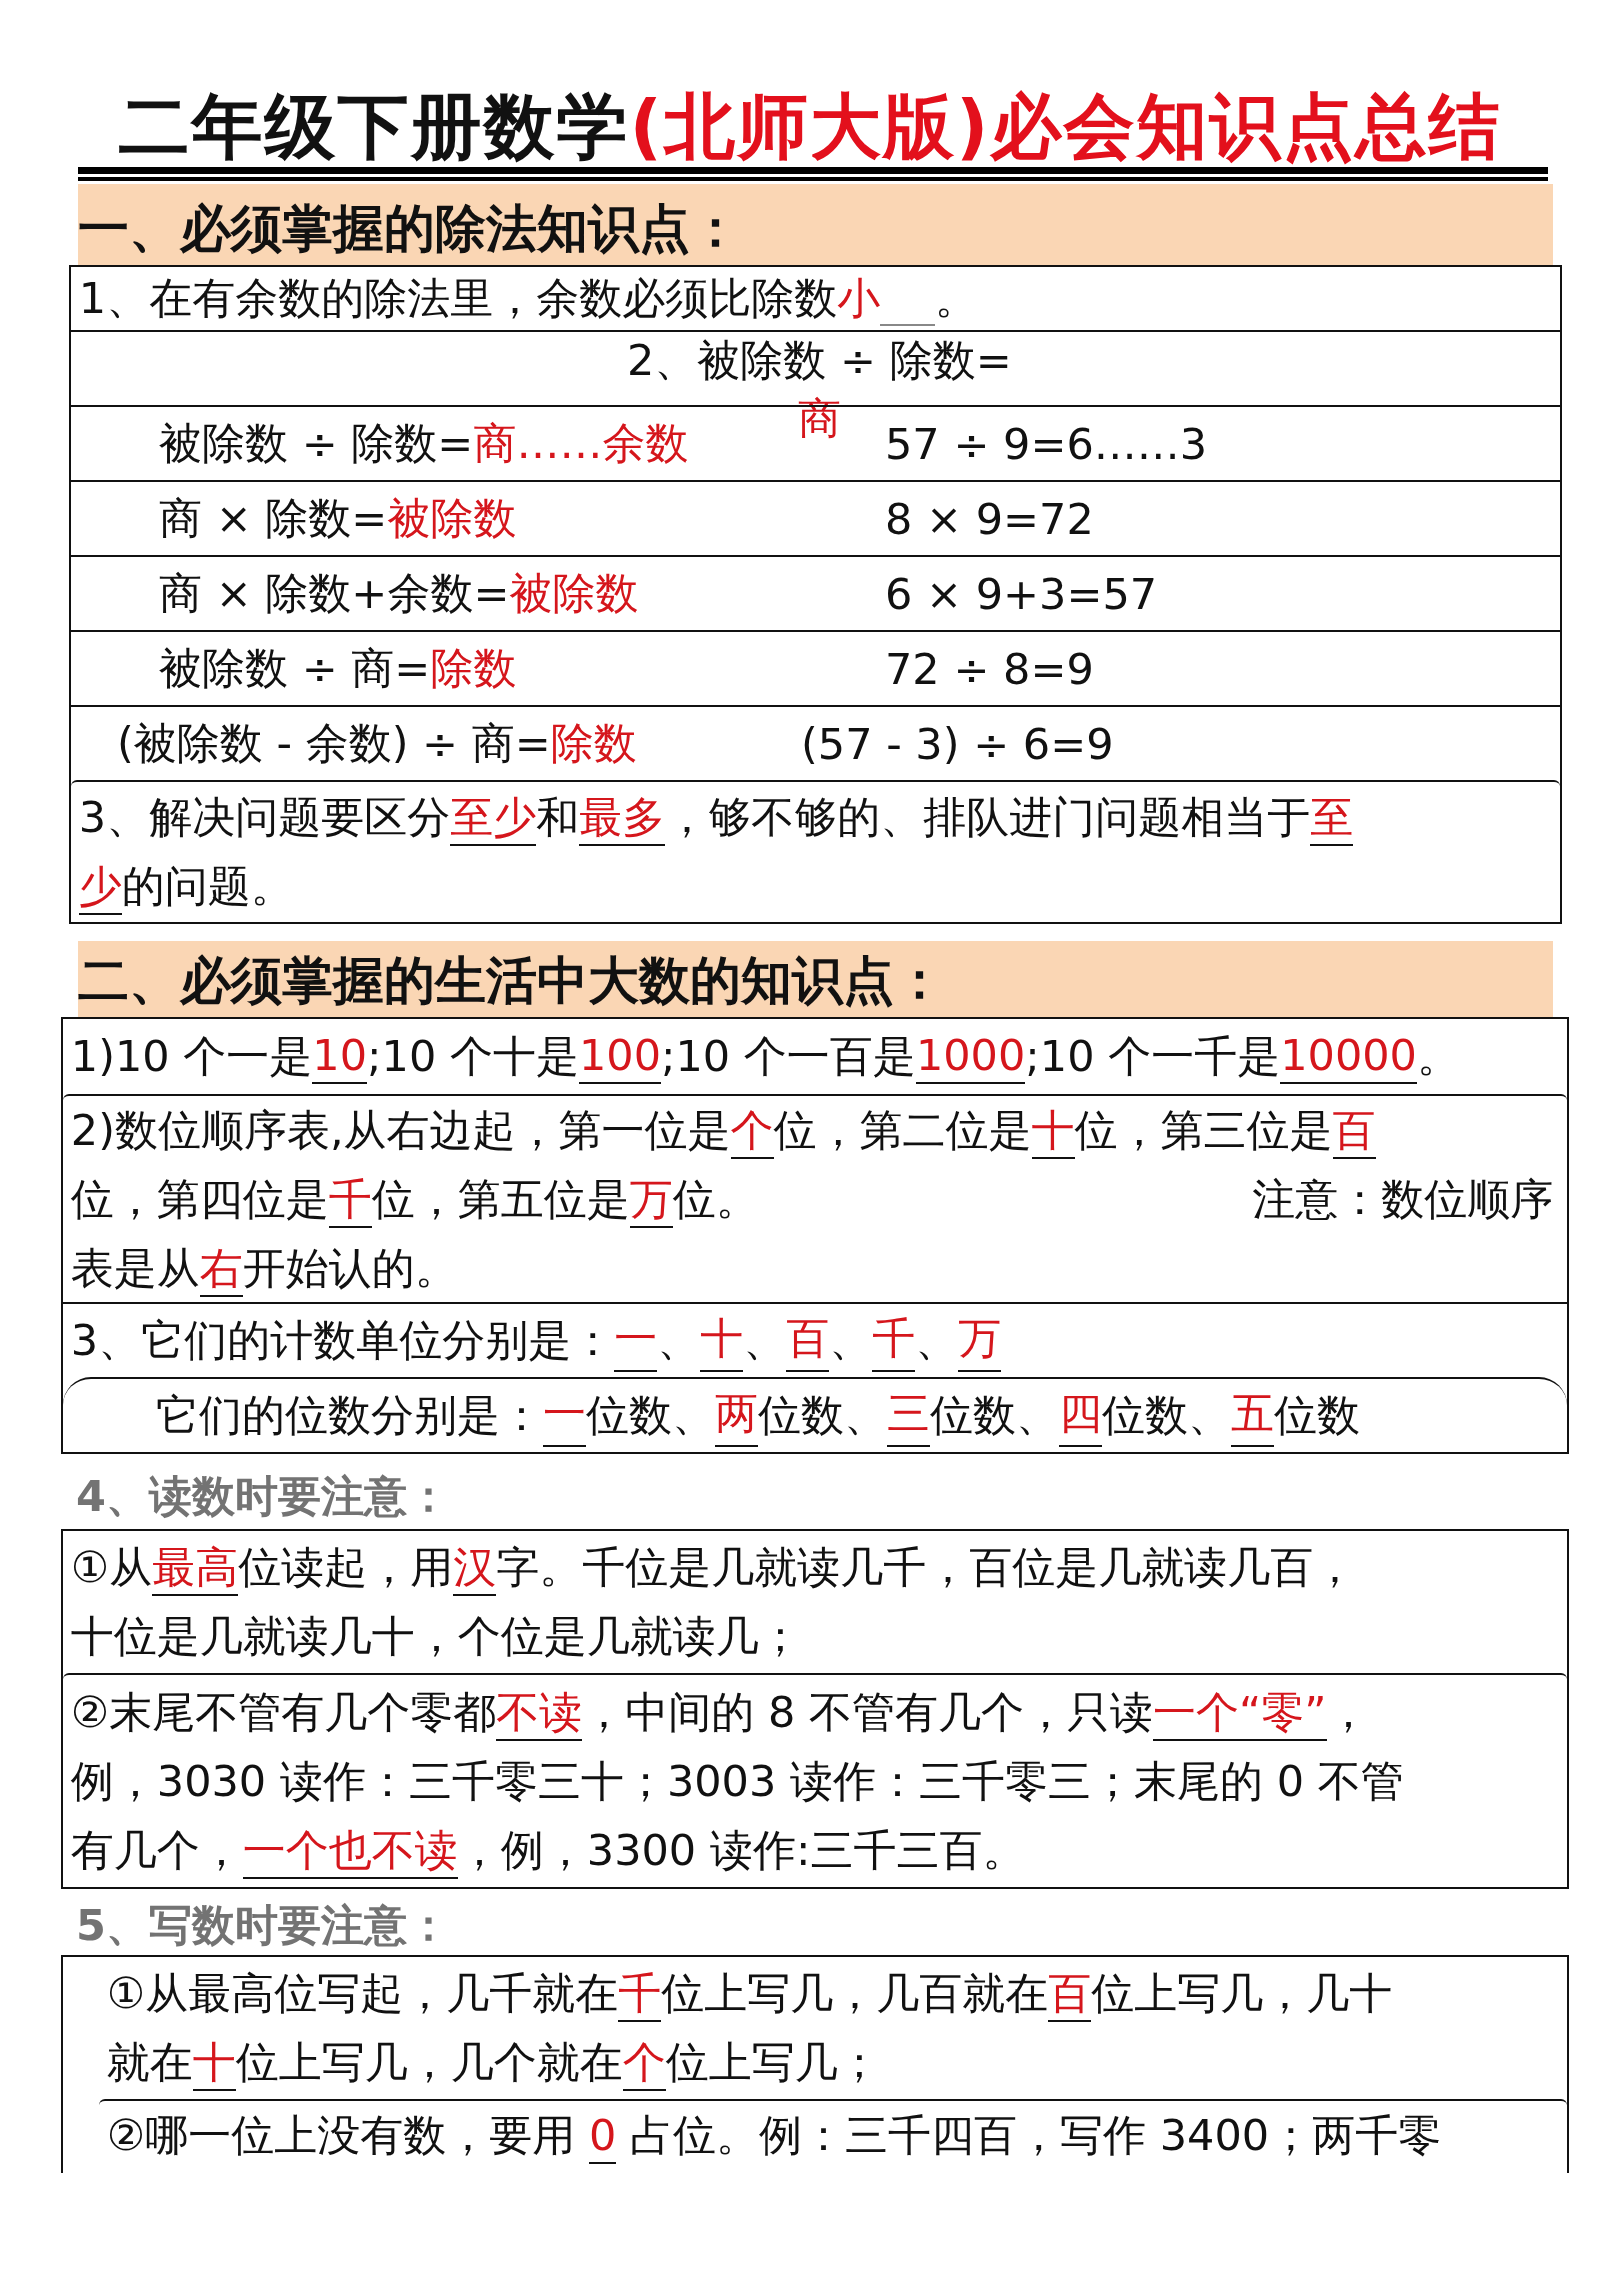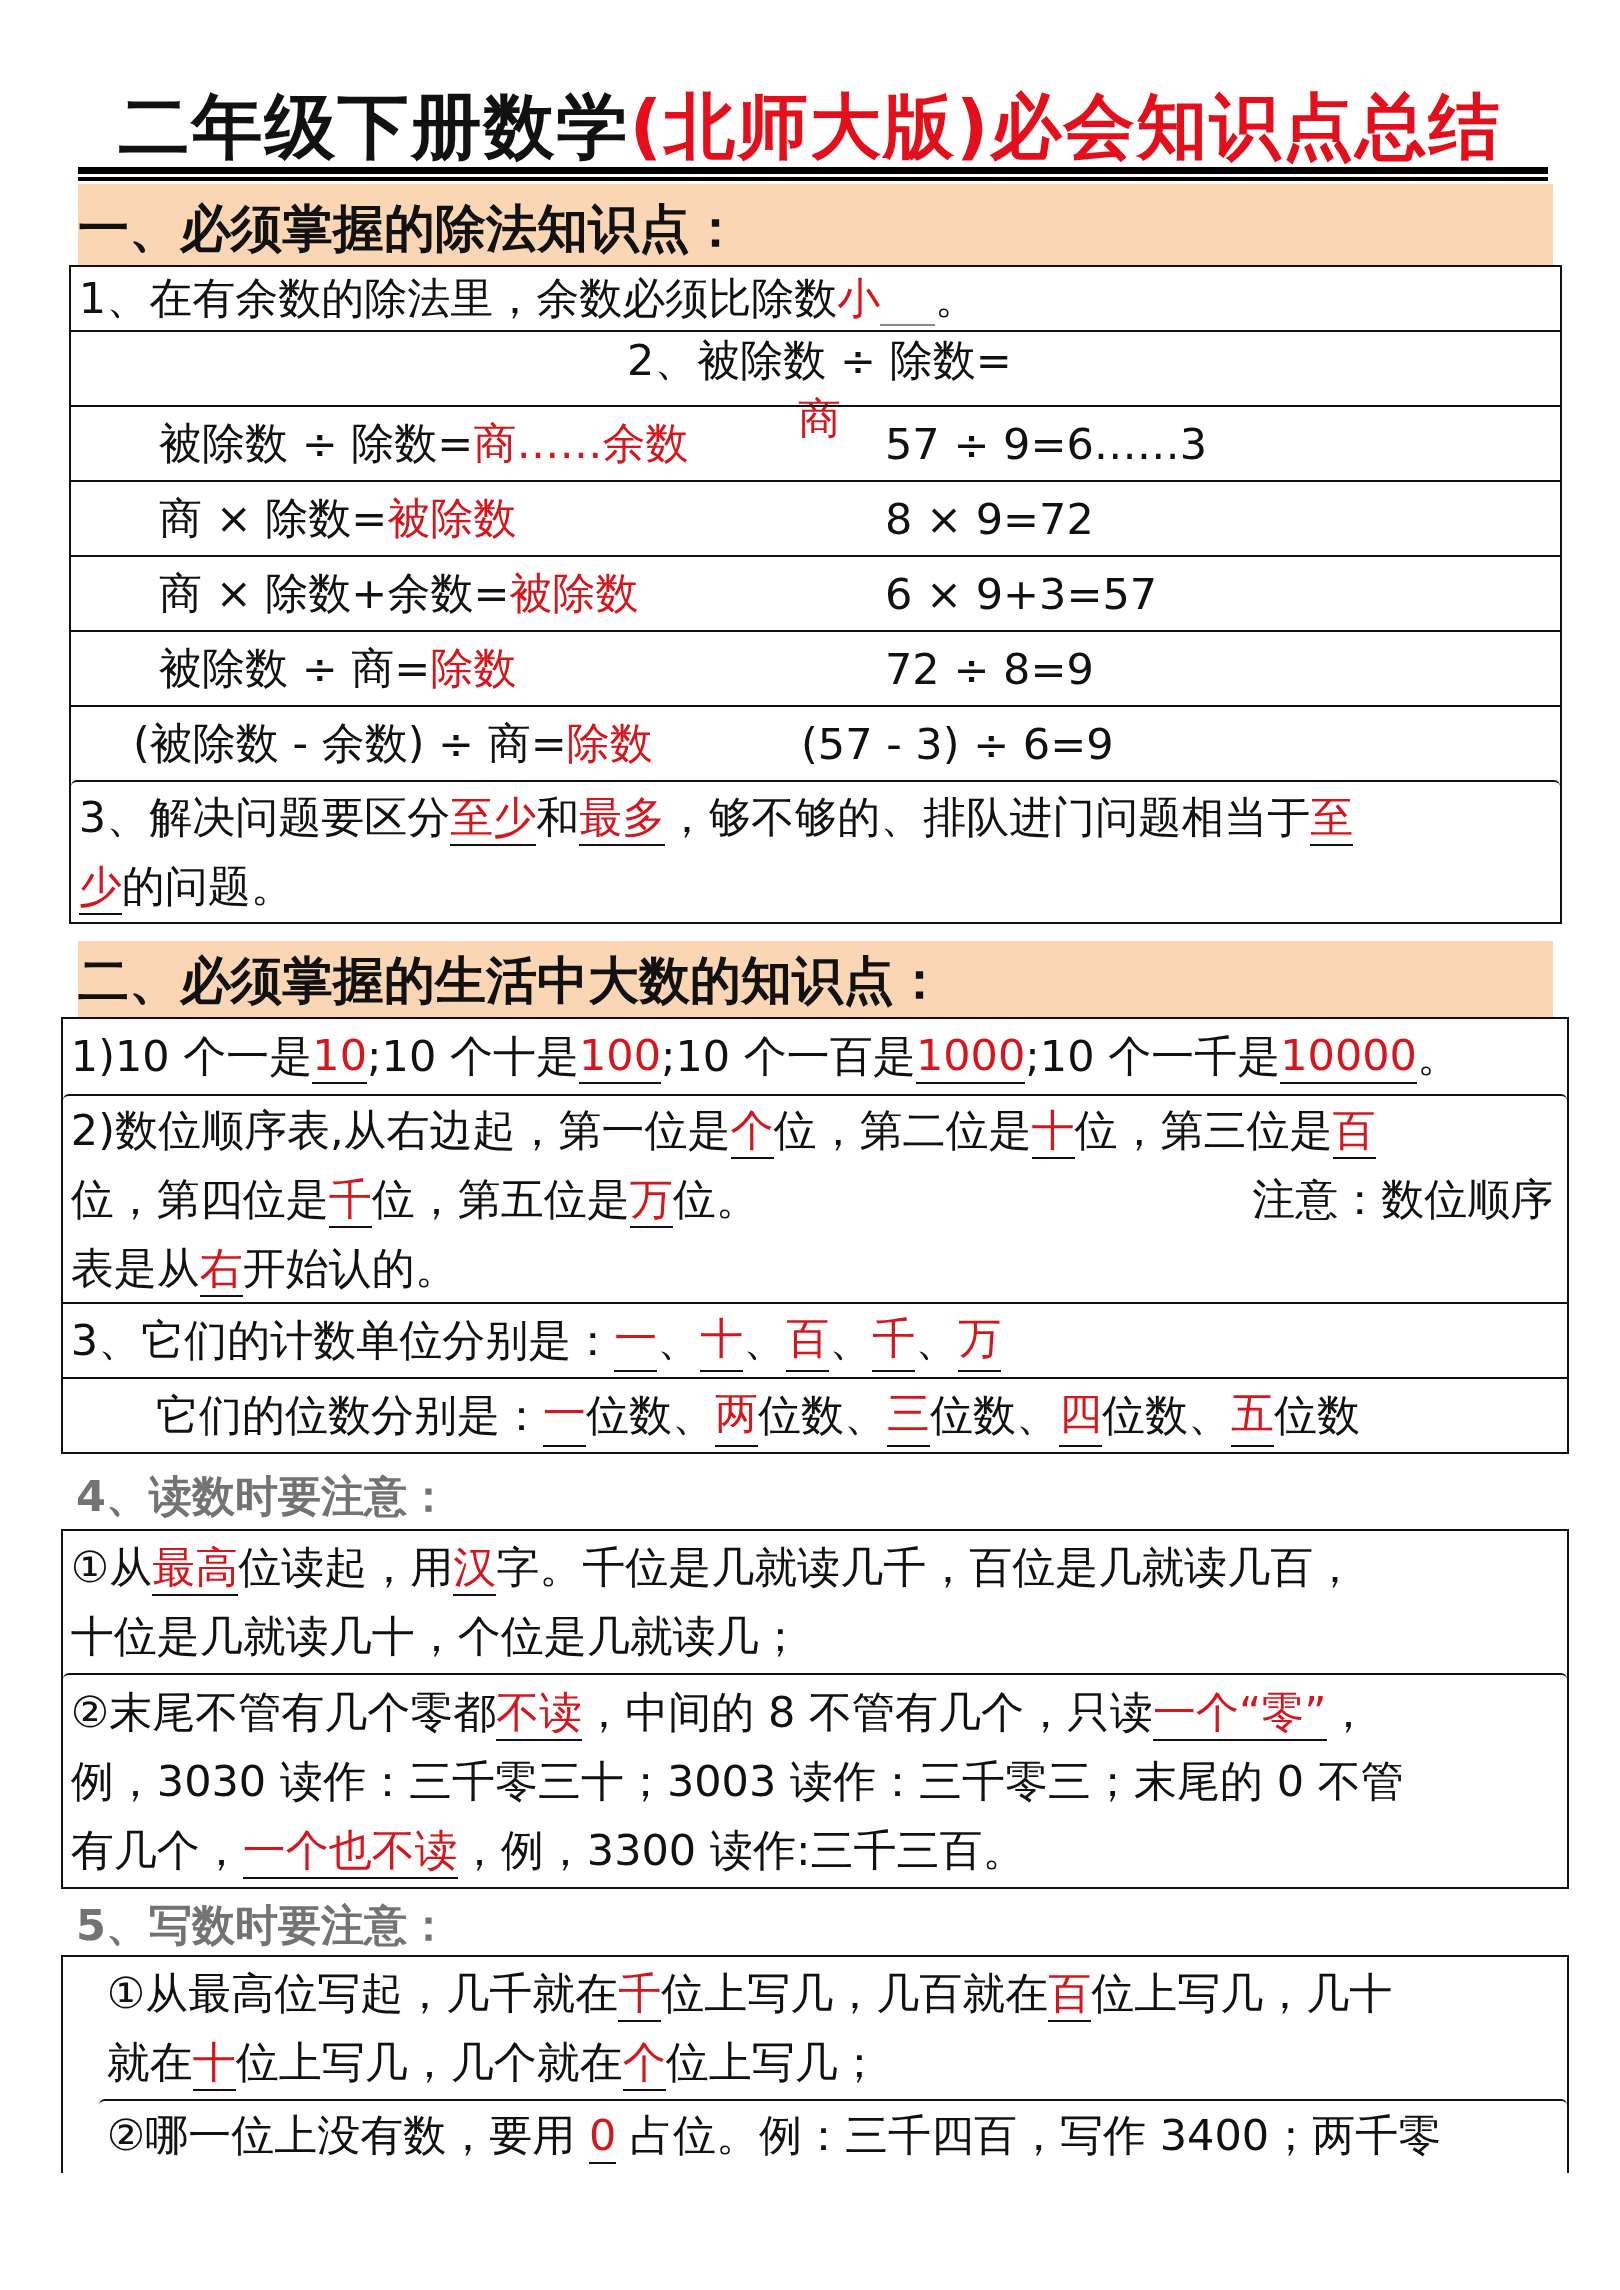--- a/index.html
+++ b/index.html
@@ -27,21 +27,21 @@
   .row { border-top: 2.9px solid #111; display: flex; align-items: center; font-size: 43px; padding-left: 7.8px; white-space: nowrap; position: relative; }
   .row:first-child { border-top: none; }
   .row.multi { flex-direction: column; align-items: flex-start; justify-content: center; white-space: normal; border-radius: 6px; }
   .line { display: block; height: 69px; line-height: 69px; white-space: nowrap; }
 
   .r { color: #d5161c; }
   .u { border-bottom: 2.9px solid #111; padding-bottom: 2px; }
   .ug { border-bottom: 2px solid #888; padding-bottom: 2px; }
 
   .indent1 { padding-left: 88px; }
-  .indent2 { padding-left: 62px; }
+  .indent2 { padding-left: 46px; }
   .col2 { position: absolute; left: 814px; }
   .col2b { position: absolute; left: 730px; }
 
   .subhead { position: absolute; left: 76px; font-size: 43px; font-weight: bold; color: #737373; font-family: "DejaVu Sans", sans-serif; }
 </style>
 </head>
 <body>
 
 <div class="title">
   <span class="black">二年级下册数学</span><span class="red">(北师大版)必会知识点总结</span>
@@ -119,21 +119,21 @@
       <span class="r u">一</span>
       <span>、</span>
       <span class="r u">十</span>
       <span>、</span>
       <span class="r u">百</span>
       <span>、</span>
       <span class="r u">千</span>
       <span>、</span>
       <span class="r u">万</span>
     </div>
-  <div class="row indent1" style="height:75px;padding-left:93px;">
+  <div class="row indent1" style="height:75px;padding-left:93px;border-radius:28px;">
       <span>它们的位数分别是：</span>
       <span class="r u">一</span>
       <span>位数、</span>
       <span class="r u">两</span>
       <span>位数、</span>
       <span class="r u">三</span>
       <span>位数、</span>
       <span class="r u">四</span>
       <span>位数、</span>
       <span class="r u">五</span>

